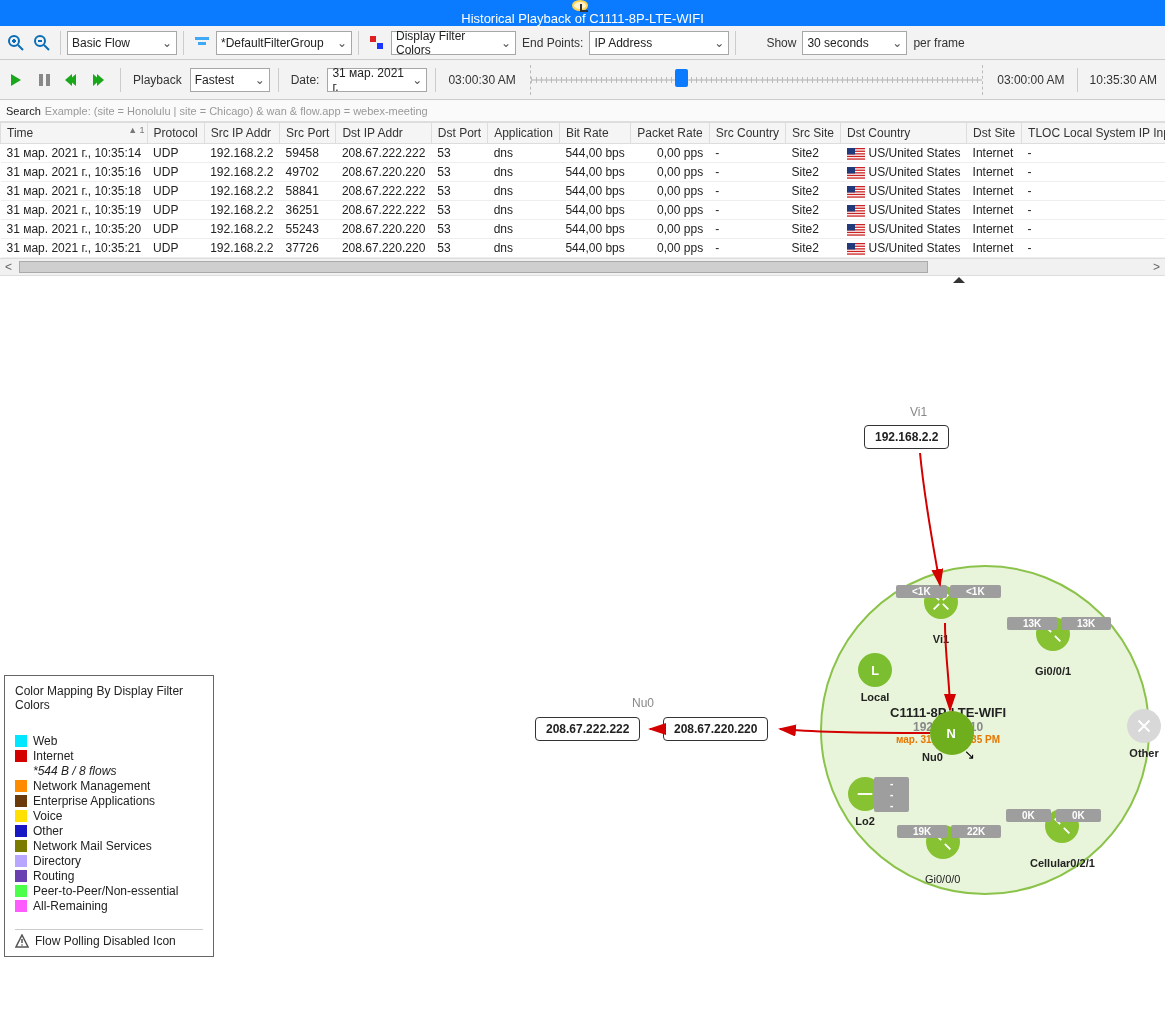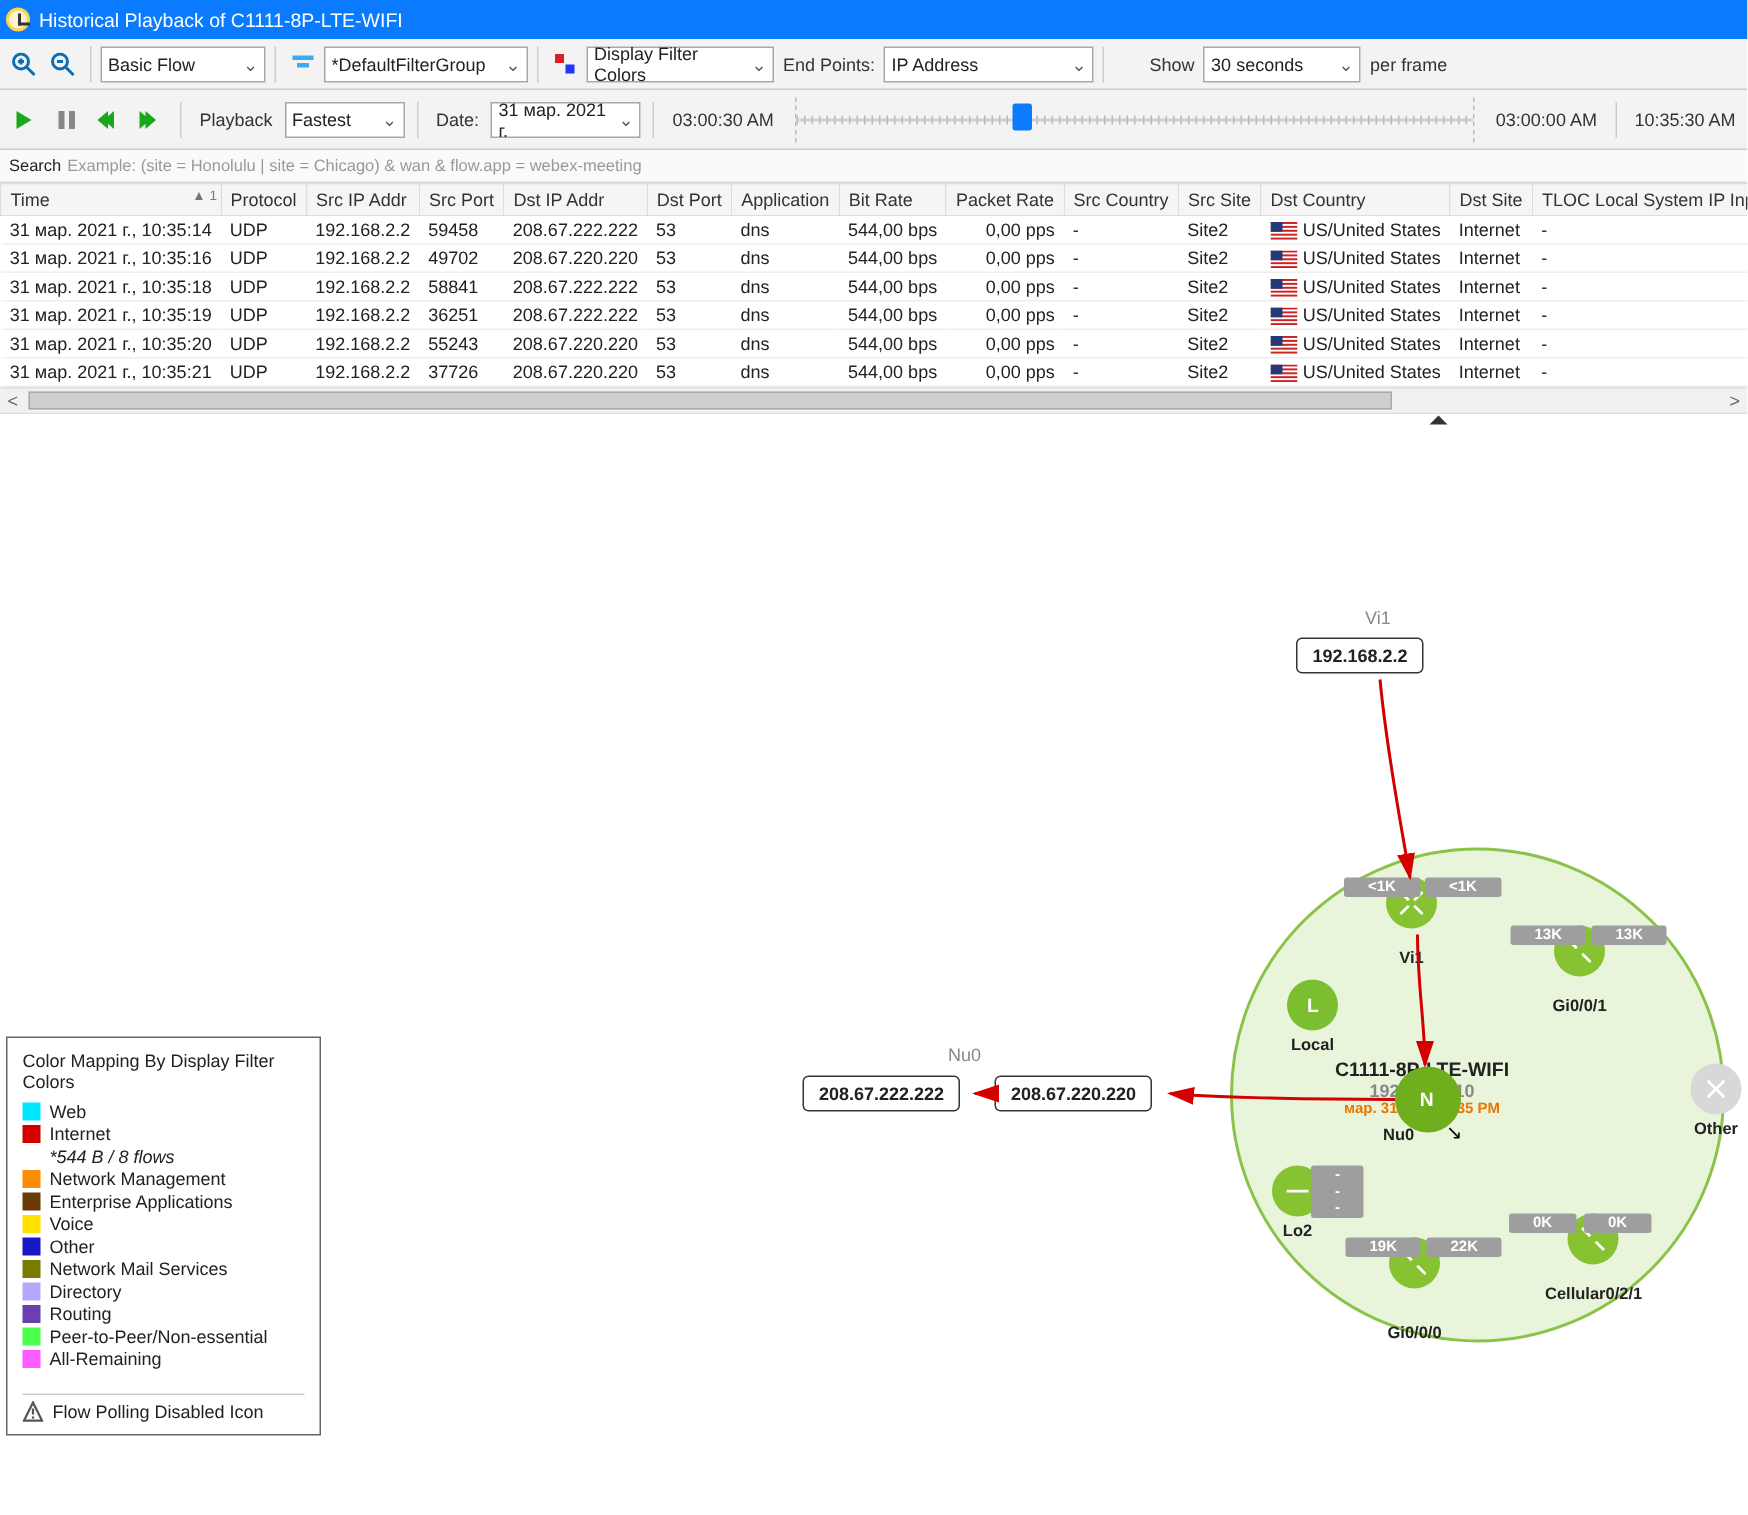--- a/index.html
+++ b/index.html
@@ -1,17 +1,17 @@
 <!DOCTYPE html>
 <html><head>
 <meta charset="utf-8">
 <style>
   * { box-sizing: border-box; font-family: "Segoe UI", Tahoma, sans-serif; }
   body { margin:0; padding:0; font-size:12px; color:#222; background:#fff; width:1165px; }
-  .titlebar { background:#0a7aff; color:#fff; height:26px; display:flex; align-items:center; padding:0 4px; font-size:13px; }
+  .titlebar { background:#0a7aff; color:#fff; height:26px; display:flex; align-items:center; padding:0 4px; font-size:13px;flex-direction:column; }
   .titlebar .ticon { width:16px;height:16px;border-radius:50%;border:2px solid #ffd54f;display:inline-block;margin-right:6px;position:relative;background:#fff3ce;}
   .titlebar .ticon::after{content:"";position:absolute;width:6px;height:6px;border-left:2px solid #333;border-bottom:2px solid #333;top:2px;left:6px;}
   .toolbar { background:#f3f3f3; border-bottom:1px solid #ccc; height:34px; display:flex; align-items:center; gap:2px; padding:2px 4px;}
   .tbtn { width:24px;height:24px;border:1px solid transparent;display:flex;align-items:center;justify-content:center;border-radius:2px;cursor:pointer;}
   .combo { height:24px; border:1px solid #a7a7a7; background:#fff; display:flex; align-items:center; padding:0 4px; gap:4px; min-width:80px; cursor:pointer;}
   .combo .chev{margin-left:auto;color:#555;}
   .sep{width:1px;height:24px;background:#ccc;margin:0 4px;}
   .lbl{padding:0 4px;color:#333;}
   .toolbar2 { background:#f3f3f3; border-bottom:1px solid #ccc; height:40px; display:flex; align-items:center; gap:4px; padding:2px 4px;}
   .play-ico{width:0;height:0;border-left:10px solid #1aa81a;border-top:6px solid transparent;border-bottom:6px solid transparent;}
@@ -511,21 +511,21 @@
   </div>
 
   <div class="ifnode" style="left:925px;top:540px">
     <div class="greenball">
         <svg viewBox="0 0 24 24">
           <path d="M4 4l6 6M20 20l-6-6" stroke="#fff" stroke-width="2"></path>
         </svg>
       </div>
     <span class="tag" style="left:-28px;top:0">19K</span>
     <span class="tag" style="left:26px;top:18">22K</span>
-    <span style="margin-top:24px;font-weight:700">Gi0/0/0</span>
+    <span style="margin-top:14px;font-weight:400">Gi0/0/0</span>
   </div>
 
   <div class="ifnode" style="left:1030px;top:524px">
     <div class="greenball">
         <svg viewBox="0 0 24 24">
           <path d="M4 4l6 6M20 20l-6-6" stroke="#fff" stroke-width="2"></path>
         </svg>
       </div>
     <span class="tag" style="left:-24px;top:0">0K</span>
     <span class="tag" style="left:26px;top:18">0K</span>
@@ -538,21 +538,21 @@
           <path d="M0,0 L0,6 L9,3 z" fill="#d40000"></path>
         </marker>
       </defs>
     <path d="M920 168 C 925 220, 935 270, 940 300" stroke="#d40000" stroke-width="2" fill="none" marker-end="url(#ah)"></path>
     <path d="M945 338 C 945 370, 950 400, 950 425" stroke="#d40000" stroke-width="2" fill="none" marker-end="url(#ah)"></path>
     <path d="M930 448 C 860 448, 800 446, 780 444" stroke="#d40000" stroke-width="2" fill="none" marker-end="url(#ah)"></path>
     <path d="M662 444 L 650 444" stroke="#d40000" stroke-width="2" fill="none" marker-end="url(#ah)"></path>
   </svg>
 
   <div class="legend">
-    <div style="margin-bottom:6px">Color Mapping By Display Filter Colors</div>
+    <div style="margin-bottom:22px">Color Mapping By Display Filter Colors</div>
     <div id="legend-items">
         <div class="row">
           <span class="sw" style="background: rgb(0, 231, 255);"></span>
           <span>Web</span>
         </div>
         <div class="row">
           <span class="sw" style="background: rgb(212, 0, 0);"></span>
           <span>Internet</span>
         </div>
         <div class="row" style="padding-left: 18px; font-style: italic;">*544 B / 8 flows</div>

